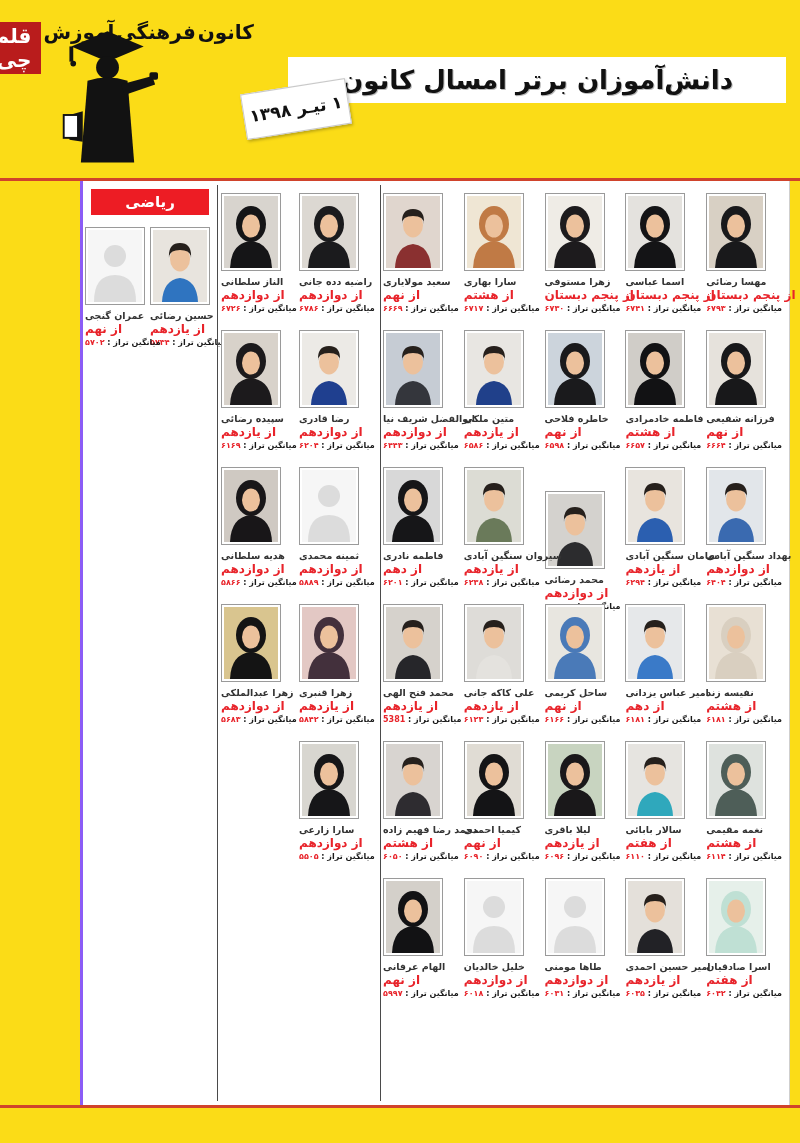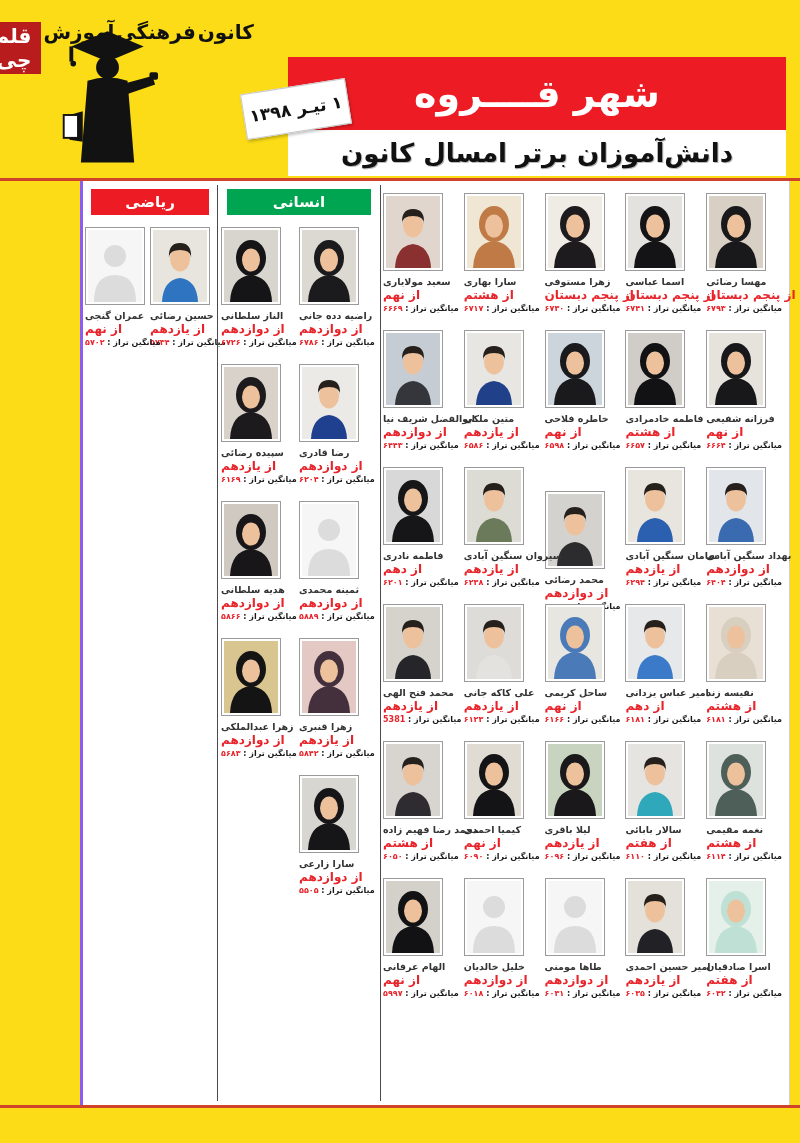--- a/index.html
+++ b/index.html
@@ -76,21 +76,20 @@
     </svg>
     <div class="logo-text">
       <div class="logo-line">کانون</div>
       <div class="logo-line">فرهنگی</div>
       <div class="logo-line">آموزش</div>
       <div class="logo-badge">قلم چی</div>
     </div>
   </div>
 
   <div class="banner">
-    <div class="banner-red">شهر قــــروه</div>
     <div class="banner-white">دانش‌آموزان برتر امسال کانون</div>
   </div>
 
   <div class="date-badge">۱ تیـر ۱۳۹۸</div>
 
   <div class="top-rule"></div>
   <div class="bottom-rule"></div>
 
   <div class="panel">
     <section class="sec sec-riazi">
@@ -116,21 +115,20 @@
                 </svg></div>
               <div class="s-name">عمران گنجی</div>
               <div class="s-grade">از نهم</div>
               <div class="s-score"><span>میانگین تراز :</span> <span class="num">۵۷۰۲</span></div>
             </div>
           </div>
         </div>
     </section>
     <div class="vdiv vdiv1"></div>
     <section class="sec sec-ensani">
-      <div class="sec-bar" style="background: rgb(0, 165, 81);">انسانی</div>
       <div class="rows">
           <div class="row">
             <div class="card" style="flex: 0 0 50%;">
               <div class="photo-frame"><svg viewBox="0 0 54 72" width="54" height="72">
                   <rect width="54" height="72" fill="#dcd8d2"></rect>
                   <path d="M6 72 Q7 47 27 45 Q47 47 48 72 Z" fill="#1b1b1d"></path>
                   <ellipse cx="27" cy="28" rx="15" ry="18" fill="#1b1b1d"></ellipse>
                   <ellipse cx="27" cy="30" rx="9" ry="11.5" fill="#ecc19c"></ellipse>
                 </svg></div>
               <div class="s-name">راضیه دده جانی</div>

